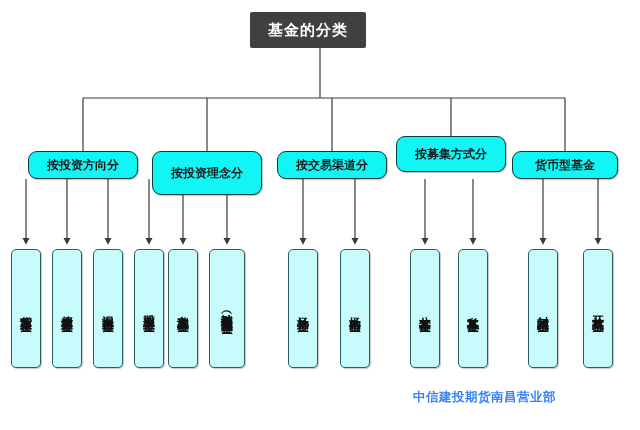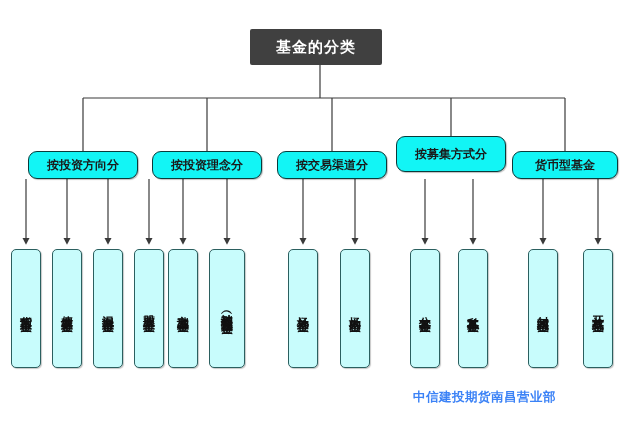--- a/index.html
+++ b/index.html
@@ -102,25 +102,25 @@
         <line x1="355" y1="179" x2="355" y2="241" marker-end="url(#arrowhead)"></line>
         <line x1="451" y1="98" x2="451" y2="151"></line>
         <line x1="425" y1="179" x2="425" y2="241" marker-end="url(#arrowhead)"></line>
         <line x1="473" y1="179" x2="473" y2="241" marker-end="url(#arrowhead)"></line>
         <line x1="565" y1="98" x2="565" y2="151"></line>
         <line x1="543" y1="179" x2="543" y2="241" marker-end="url(#arrowhead)"></line>
         <line x1="598" y1="179" x2="598" y2="241" marker-end="url(#arrowhead)"></line>
       </g>
   </svg>
 
-  <div class="node title-node" style="left: 250px; top: 12px; width: 132px; height: 36px; margin-top: 17px;">基金的分类</div>
+  <div class="node title-node" style="left: 250px; top: 12px; width: 116px; height: 36px;">基金的分类</div>
 
   <div id="category-layer">
       <div class="node cat-node" style="left: 28px; top: 151px; width: 110px; height: 28px;">按投资方向分</div>
-      <div class="node cat-node" style="left: 152px; top: 151px; width: 110px; height: 28px;">按投资理念分</div>
+      <div class="node cat-node" style="left: 152px; top: 151px; width: 110px; height: 44px;">按投资理念分</div>
       <div class="node cat-node" style="left: 277px; top: 151px; width: 110px; height: 28px;">按交易渠道分</div>
       <div class="node cat-node" style="left: 396px; top: 136px; width: 110px; height: 36px;">按募集方式分</div>
       <div class="node cat-node" style="left: 512px; top: 151px; width: 106px; height: 28px;">货币型基金</div>
     </div>
   <div id="leaf-layer">
       <div class="node leaf-node" style="left: 11px; top: 249px; width: 30px; height: 119px;">
         <span>货币型基金</span>
       </div>
       <div class="node leaf-node" style="left: 52px; top: 249px; width: 30px; height: 119px;">
         <span>债券型基金</span>

